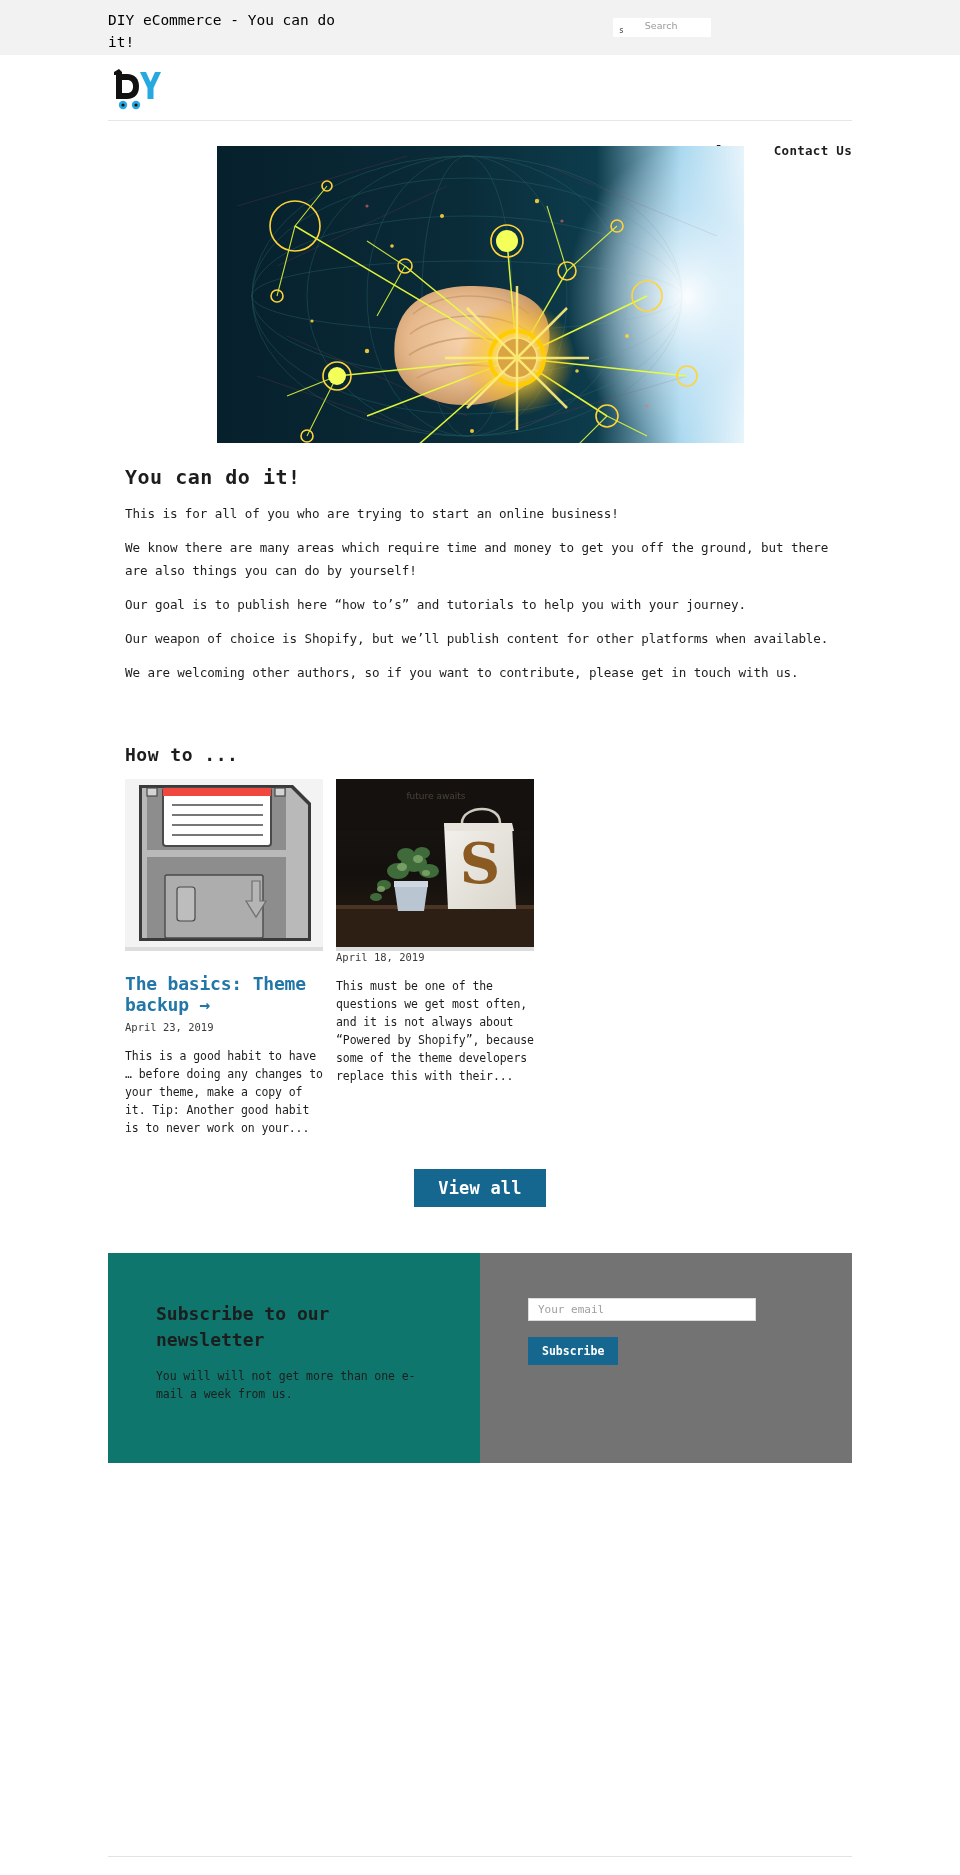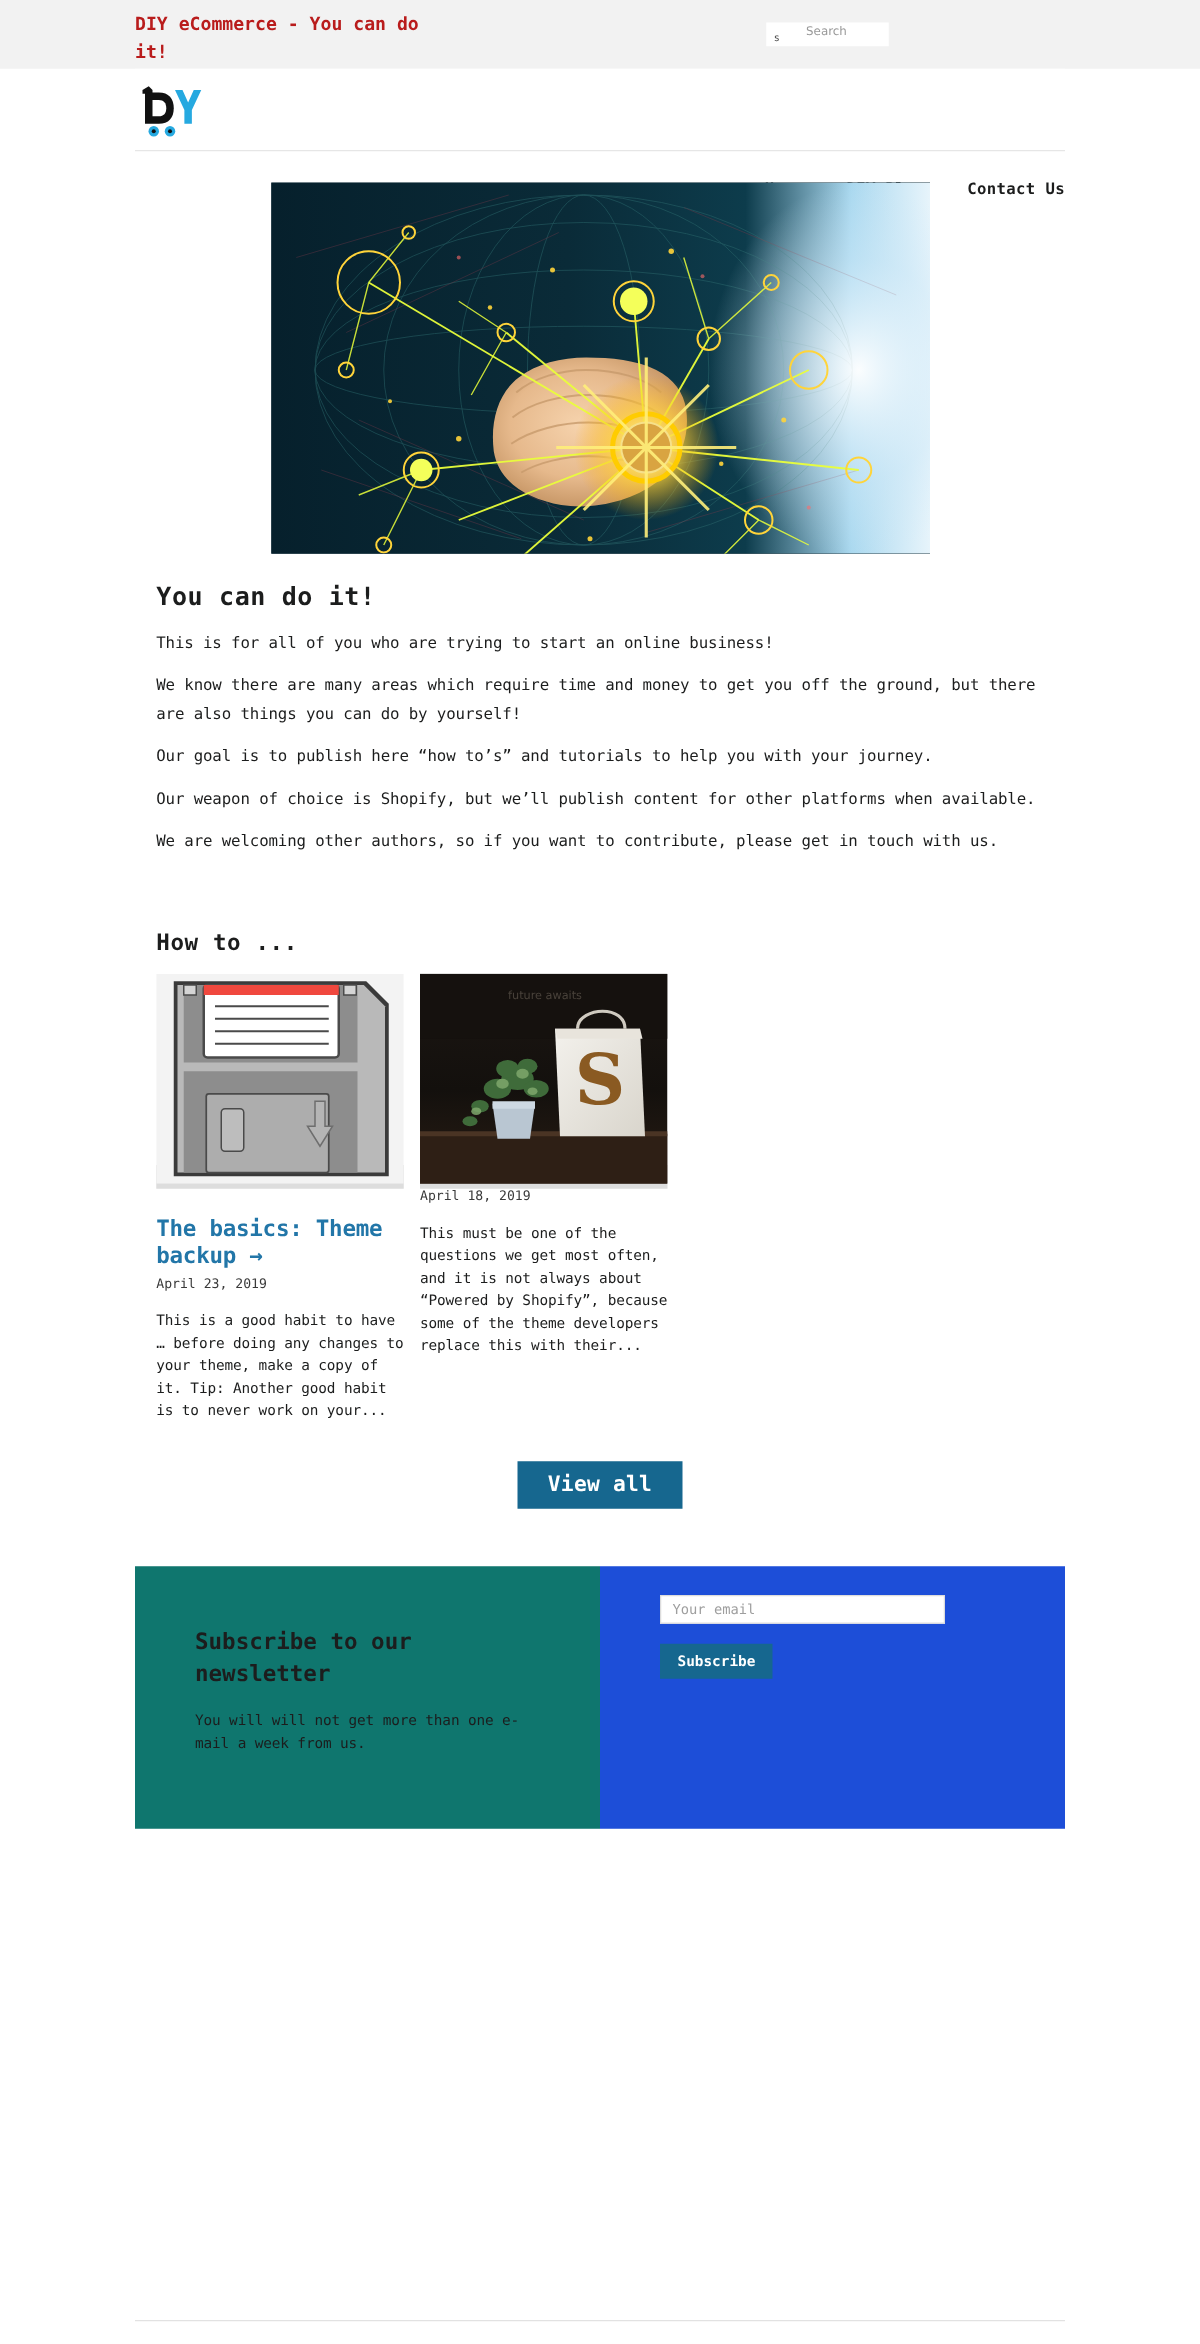--- a/index.html
+++ b/index.html
@@ -15,23 +15,23 @@
 
   
   .announce-bar{
     height:55px; background:#f2f2f2;
     display:flex; align-items:flex-start;
     position:relative;
   }
   .announce-title{
     position:absolute; left:108px; top:9px;
     width:260px;
-    color:#b91c1c;
-    font-family:"DejaVu Sans Mono", monospace;
-    font-weight:bold; font-size:14.5px; line-height:22px;
+    color:#000000;
+    font-family:"DejaVu Sans Mono", monospace;
+    font-weight:normal; font-size:14.5px; line-height:22px;
     letter-spacing:0px;
   }
   .search-wrap{
     position:absolute; left:613px; top:18px;
     width:98px; height:19px;
     background:#ffffff;
     display:flex; align-items:center;
   }
   .search-icon-text{
     font-size:8px; color:#3d3d3d; margin-left:6px;
@@ -136,22 +136,22 @@
 
   
   .newsletter{
     display:flex; margin-top:46px; width:744px;
   }
   .nl-left{
     width:372px; background:#0f766e;
     padding:48px 48px 60px 48px;
   }
   .nl-right{
-    width:372px; background:#1d4ed8;
-    padding:23px 0 0 48px;
+    width:372px; background:#737373;
+    padding:45px 0 0 48px;
   }
   .nl-heading{
     font-family:"DejaVu Sans Mono", monospace;
     font-size:18px; font-weight:bold; line-height:26px;
     margin:0 0 14px 0; letter-spacing:0px;
   }
   .nl-sub{
     font-family:"DejaVu Sans Mono", monospace;
     font-size:11.5px; line-height:18px; color:#1c1d1d;
     margin:0; letter-spacing:-0.1px;

